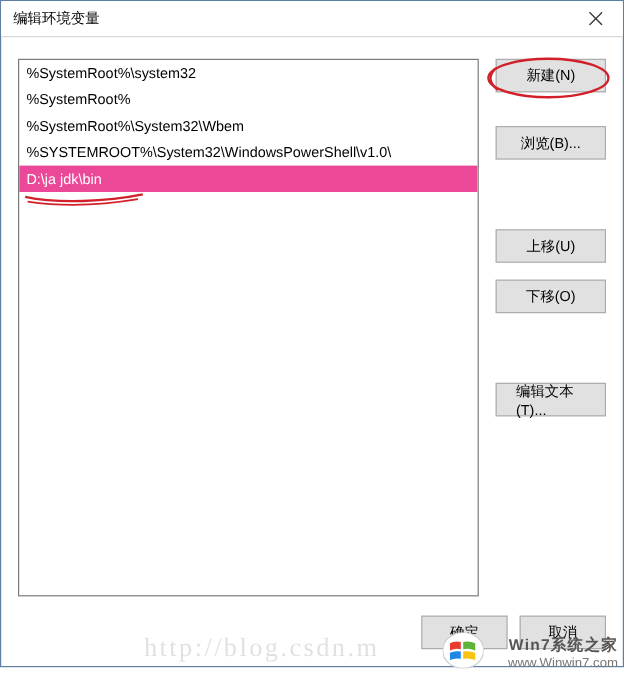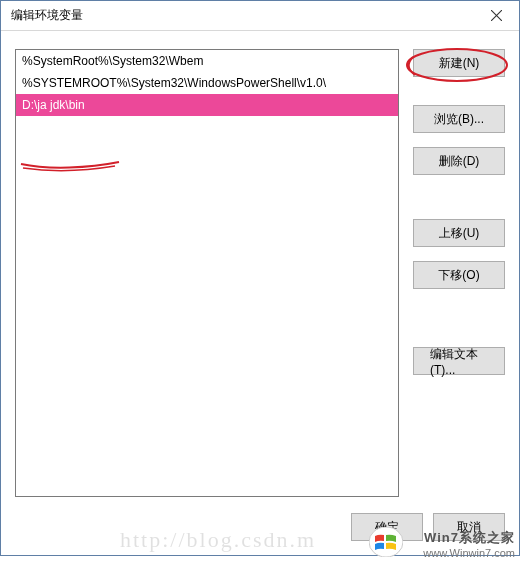--- a/index.html
+++ b/index.html
@@ -134,32 +134,33 @@
         <line x1="10" y1="0" x2="0" y2="10" stroke="#333" stroke-width="1"></line>
       </svg>
     </div>
   </div>
 
   <div class="client">
     <div class="main-row">
 
       <div class="listbox" id="listbox">
 
+      <div class="list-item">%SystemRoot%\system32</div>
+          <div class="list-item">%SystemRoot%</div>
           <div class="list-item">%SystemRoot%\System32\Wbem</div>
           <div class="list-item">%SYSTEMROOT%\System32\WindowsPowerShell\v1.0\</div>
           <div class="list-item selected">D:\ja jdk\bin</div>
         </div>
 
       <div class="btn-col">
         <div class="wbtn">新建(N)</div>
         <div class="gap-s"></div>
         <div class="gap-s"></div>
         <div class="wbtn">浏览(B)...</div>
         <div class="gap-s"></div>
-        <div class="wbtn">删除(D)</div>
         <div class="gap-m"></div>
         <div class="wbtn">上移(U)</div>
         <div class="gap-s"></div>
         <div class="wbtn">下移(O)</div>
         <div class="gap-l"></div>
         <div class="wbtn">编辑文本(T)...</div>
       </div>
 
     </div>
 

